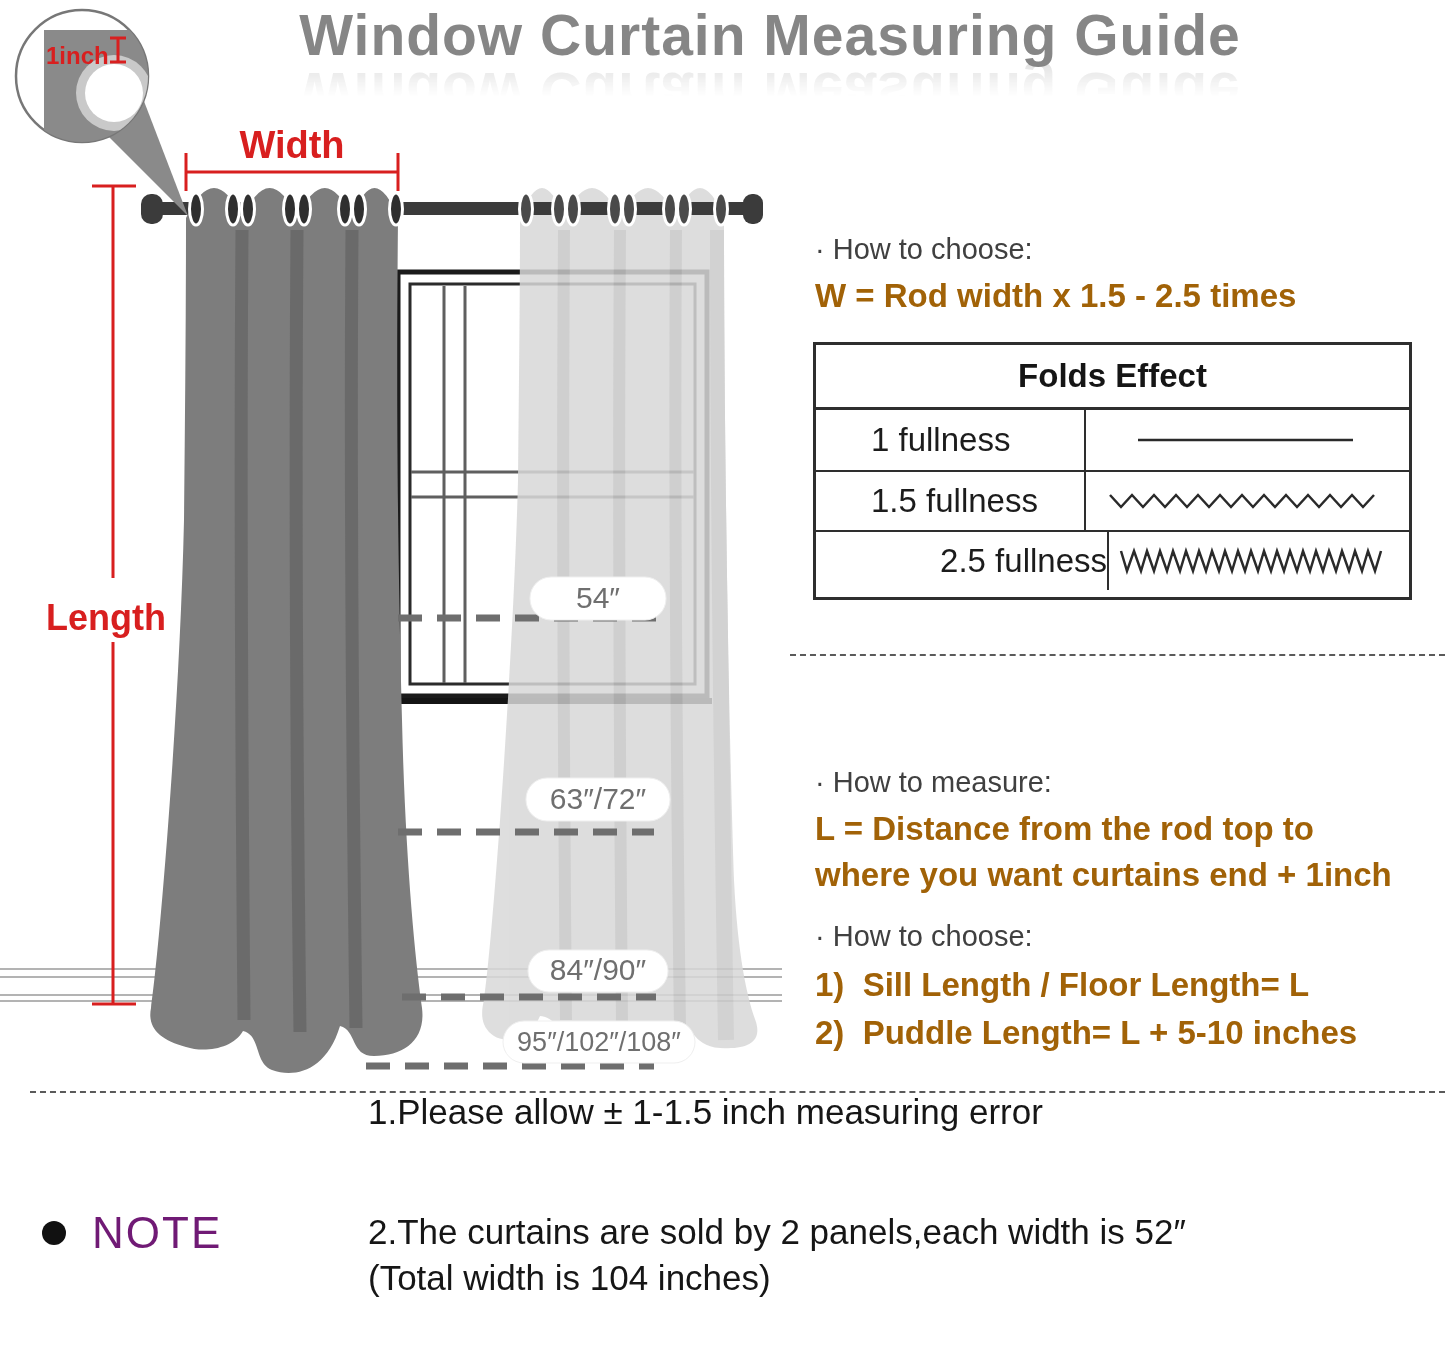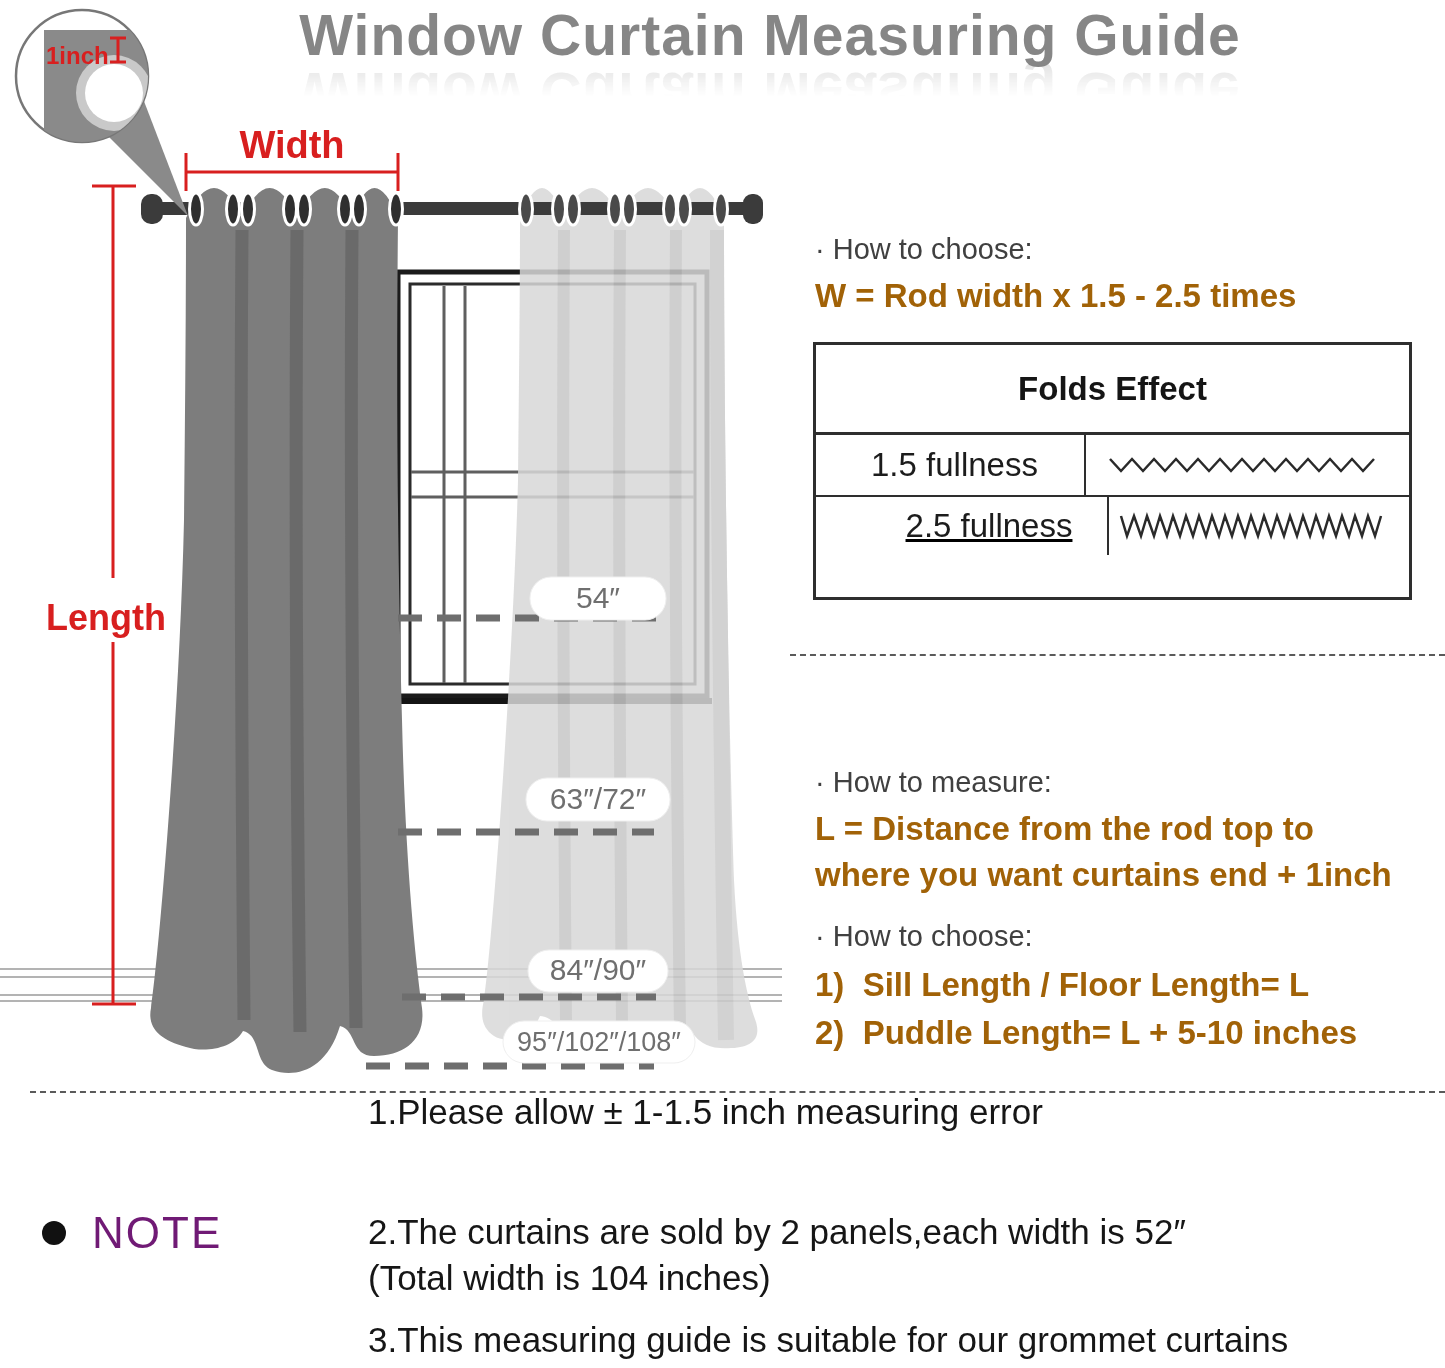--- a/index.html
+++ b/index.html
@@ -31,21 +31,21 @@
   .h-section { font-size:46px; font-weight:bold; color:#151515; }
   .bullet-line { font-size:29px; color:#404040; }
   .formula { font-size:33px; font-weight:bold; color:#a16207; white-space:pre; }
 
   
   .folds-table {
     left:813px; top:342px; width:599px; height:258px;
     border:3px solid #2e2e2e; background:#fff;
   }
   .folds-header {
-    height:90px; border-bottom:3px solid #2e2e2e;
+    height:65px; border-bottom:3px solid #2e2e2e;
     display:flex; align-items:center; justify-content:center;
     font-size:33px; font-weight:bold; color:#151515;
   }
   .folds-row { height:60px; display:flex; }
   .folds-row + .folds-row { border-top:2px solid #2e2e2e; }
   .folds-label {
     width:270px; display:flex; align-items:center; padding-left:55px;
     font-size:33px; color:#1c1c1c; border-right:2px solid #2e2e2e;
   }
   .folds-effect { flex:1; display:flex; align-items:center; justify-content:center; }
@@ -211,29 +211,37 @@
       </g>
     </g>
   </svg>
 
   <div class="abs bullet-line" style="left:815px; top:233px;">· How to choose:</div>
   <div class="abs formula" style="left:815px; top:277px;">W = Rod width x 1.5 - 2.5 times</div>
 
   <div class="abs folds-table">
     <div class="folds-header">Folds Effect</div>
     <div class="folds-row">
+      <div class="folds-label">1 fullness</div>
+      <div class="folds-effect">
+        <svg width="300" height="40">
+          <line x1="40" y1="20" x2="255" y2="20" stroke="#2a2a2a" stroke-width="2.5"></line>
+        </svg>
+      </div>
+    </div>
+    <div class="folds-row">
       <div class="folds-label">1.5 fullness</div>
       <div class="folds-effect">
         <svg width="300" height="40">
           <polyline points="12,14 23,26 34,14 45,26 56,14 67,26 78,14 89,26 100,14 111,26 122,14 133,26 144,14 155,26 166,14 177,26 188,14 199,26 210,14 221,26 232,14 243,26 254,14 265,26 276,14" fill="none" stroke="#2a2a2a" stroke-width="2.5"></polyline>
         </svg>
       </div>
     </div>
     <div class="folds-row">
-      <div class="folds-effect" style="border-left:0; width:270px; padding-left:55px; justify-content:center; border-right:2px solid #2e2e2e;text-decoration:underline;">
+      <div class="folds-effect" style="border-left:0; width:270px; padding-left:55px; justify-content:flex-end; border-right:2px solid #2e2e2e;">
         <span style="font-size:33px; color:#1c1c1c;">2.5 fullness</span>
       </div>
       <div class="folds-effect">
         <svg width="300" height="40">
           <polyline points="12,10 18,30 25,10 32,30 38,10 45,30 51,10 58,30 64,10 71,30 77,10 84,30 90,10 97,30 103,10 110,30 116,10 123,30 129,10 136,30 142,10 149,30 155,10 162,30 168,10 175,30 181,10 188,30 194,10 201,30 207,10 214,30 220,10 227,30 233,10 240,30 246,10 253,30 259,10 266,30 272,10" fill="none" stroke="#2a2a2a" stroke-width="2.5"></polyline>
         </svg>
       </div>
     </div>
   </div>
 
@@ -248,15 +256,14 @@
 
   <div class="abs dashed-sep" style="left:30px; top:1091px; width:1415px;"></div>
 
   <div class="abs note-head">
     <span class="note-dot"></span>
     <span class="note-word">NOTE</span>
   </div>
   <div class="abs note-item" style="top:1092px;">1.Please allow ± 1-1.5 inch measuring error</div>
   <div class="abs note-item" style="top:1212px;">2.The curtains are sold by 2 panels,each width is 52″</div>
   <div class="abs note-item" style="top:1258px;">(Total width is 104 inches)</div>
-  <div class="abs note-item" style="top:1320px;">3.This measuring guide is suitable for our grommet curtains</div>
 
 </div>
 
 </body></html>

